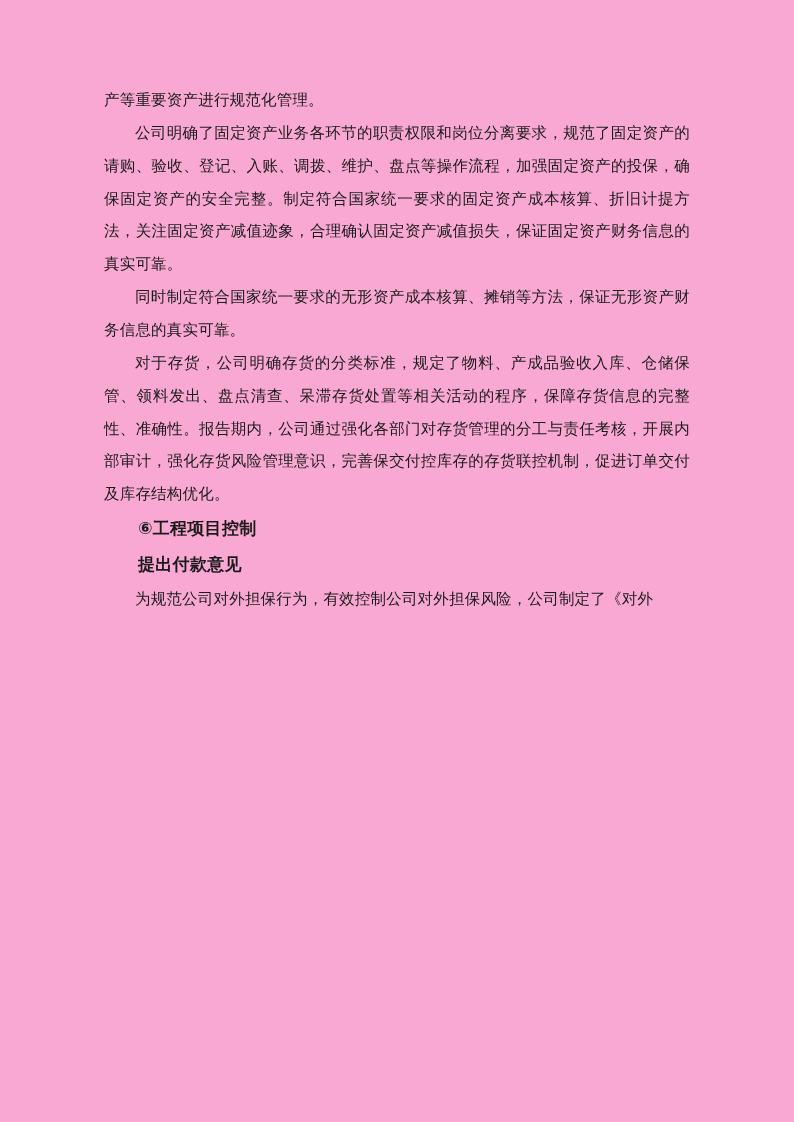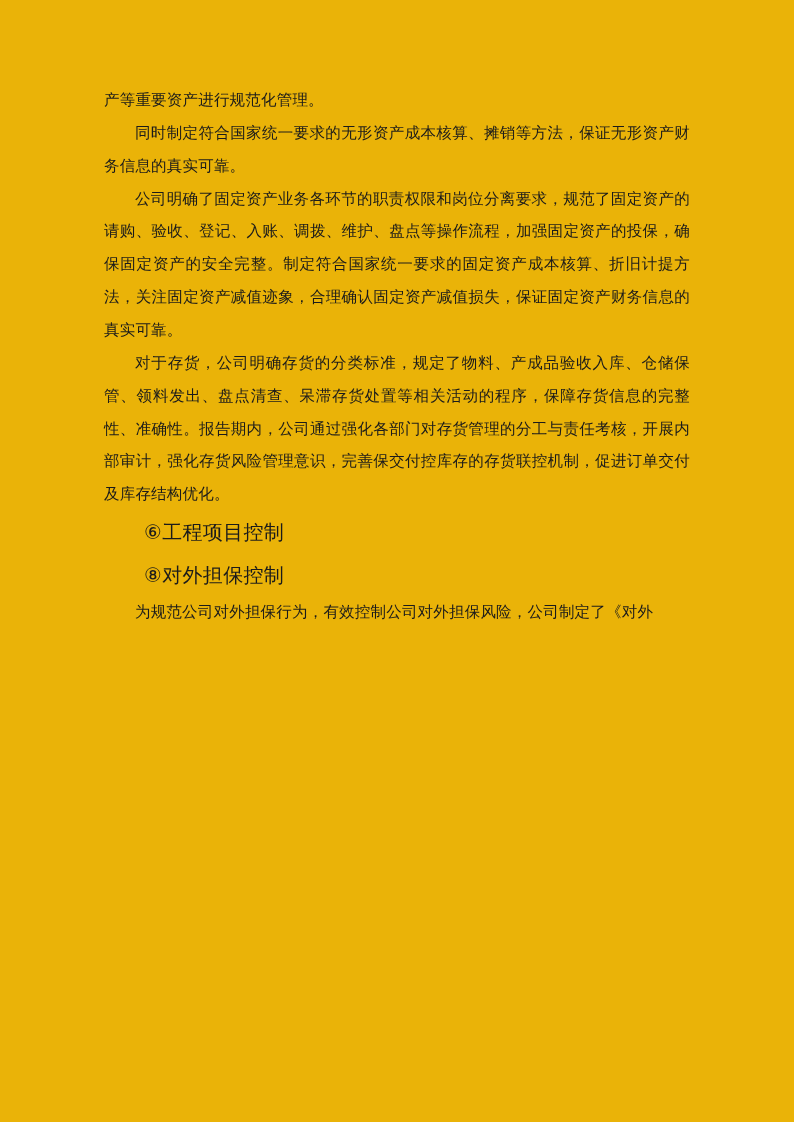--- a/index.html
+++ b/index.html
@@ -7,21 +7,21 @@
     padding: 0;
     background: #d8d8d8;
   }
   body {
     font-family: "Liberation Serif", "DejaVu Serif", serif;
   }
   .page {
     position: relative;
     width: 794px;
     height: 1122px;
-    background: #eab308;
+    background: #f9a8d4;
     margin: 0 auto;
     overflow: hidden;
     box-sizing: border-box;
   }
   .content {
     position: absolute;
     left: 104px;
     top: 84px;
     width: 586px;
   }
@@ -32,43 +32,43 @@
     color: #1b1b1b;
     text-align: justify;
     text-justify: inter-ideograph;
     letter-spacing: 0.2px;
   }
   p.indent {
     text-indent: 2em;
   }
   p.heading {
     text-indent: 2em;
-    font-weight: normal;
+    font-weight: bold;
     font-family: "Liberation Sans", "DejaVu Sans", sans-serif;
-    font-size: 20px;
+    font-size: 17px;
     letter-spacing: 0.3px;
   }
 </style>
 </head>
 <body>
 
 <div class="page">
   <div class="content">
 
     <p class="">产等重要资产进行规范化管理。</p>
 
+    <p class="indent">公司明确了固定资产业务各环节的职责权限和岗位分离要求，规范了固定资产的请购、验收、登记、入账、调拨、维护、盘点等操作流程，加强固定资产的投保，确保固定资产的安全完整。制定符合国家统一要求的固定资产成本核算、折旧计提方法，关注固定资产减值迹象，合理确认固定资产减值损失，保证固定资产财务信息的真实可靠。</p>
+
     <p class="indent">同时制定符合国家统一要求的无形资产成本核算、摊销等方法，保证无形资产财务信息的真实可靠。</p>
-
-    <p class="indent">公司明确了固定资产业务各环节的职责权限和岗位分离要求，规范了固定资产的请购、验收、登记、入账、调拨、维护、盘点等操作流程，加强固定资产的投保，确保固定资产的安全完整。制定符合国家统一要求的固定资产成本核算、折旧计提方法，关注固定资产减值迹象，合理确认固定资产减值损失，保证固定资产财务信息的真实可靠。</p>
 
     <p class="indent">对于存货，公司明确存货的分类标准，规定了物料、产成品验收入库、仓储保管、领料发出、盘点清查、呆滞存货处置等相关活动的程序，保障存货信息的完整性、准确性。报告期内，公司通过强化各部门对存货管理的分工与责任考核，开展内部审计，强化存货风险管理意识，完善保交付控库存的存货联控机制，促进订单交付及库存结构优化。</p>
 
     <p class="heading">⑥工程项目控制</p>
 
 
 
 
-    <p class="heading">⑧对外担保控制</p>
+    <p class="heading">提出付款意见</p>
 
     <p class="indent">为规范公司对外担保行为，有效控制公司对外担保风险，公司制定了《对外</p>
 
   </div>
 </div>
 
 </body></html>

